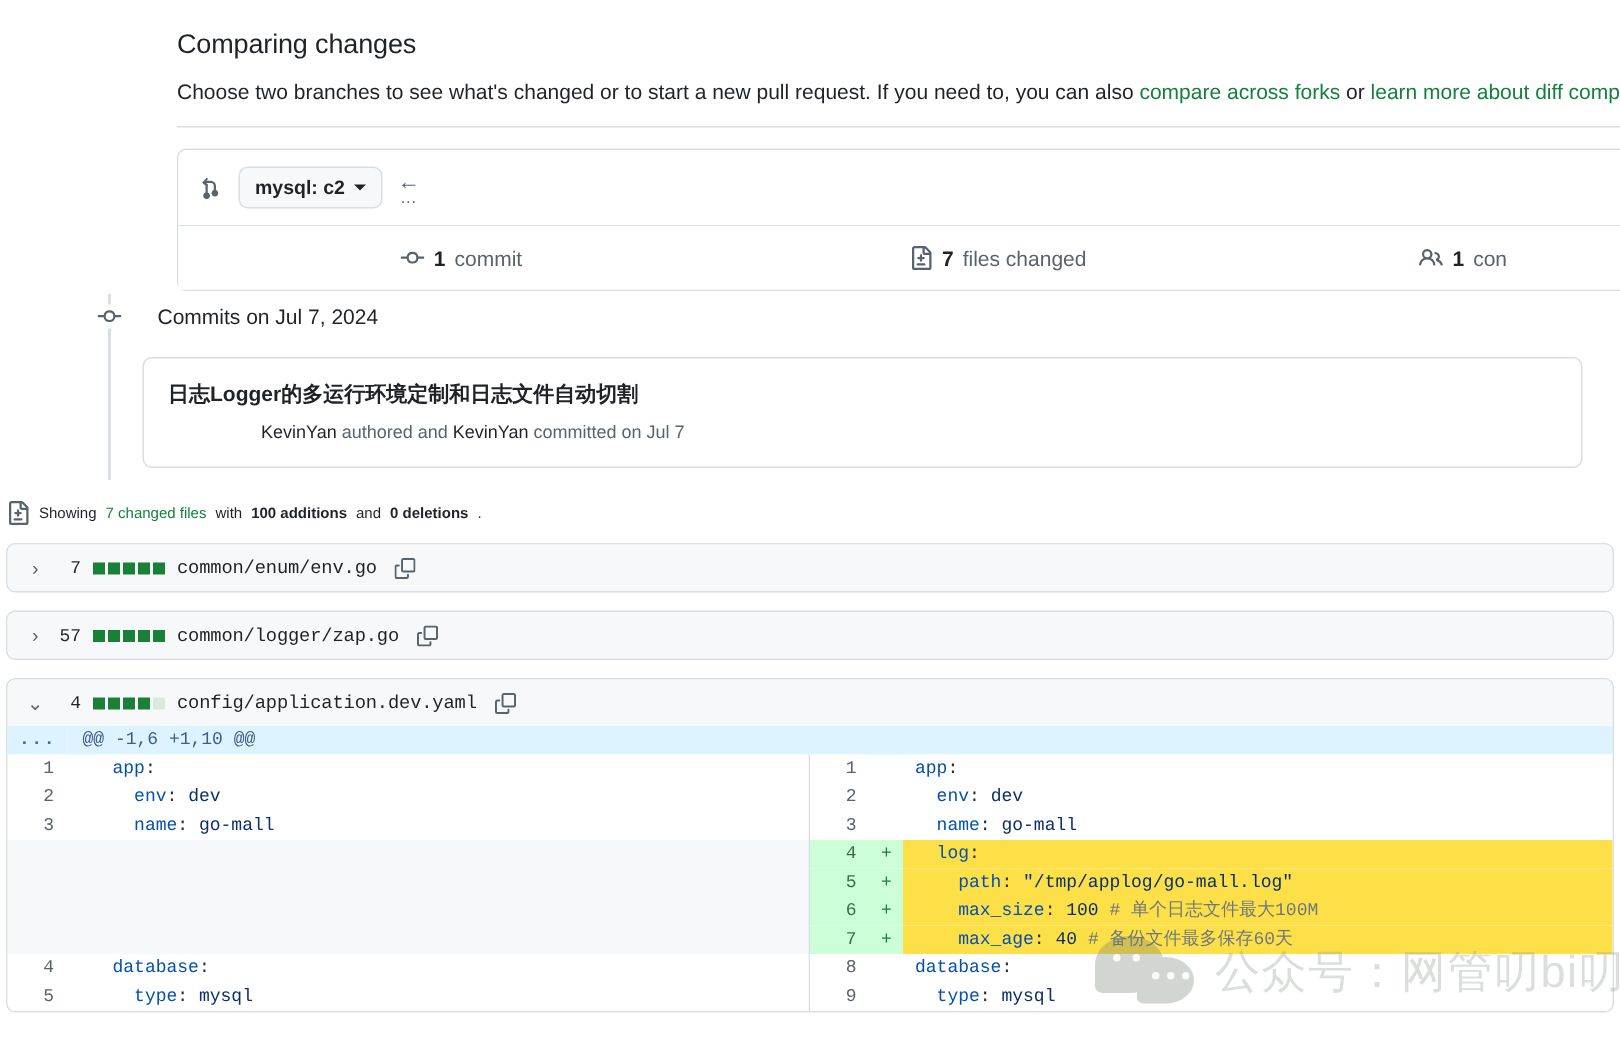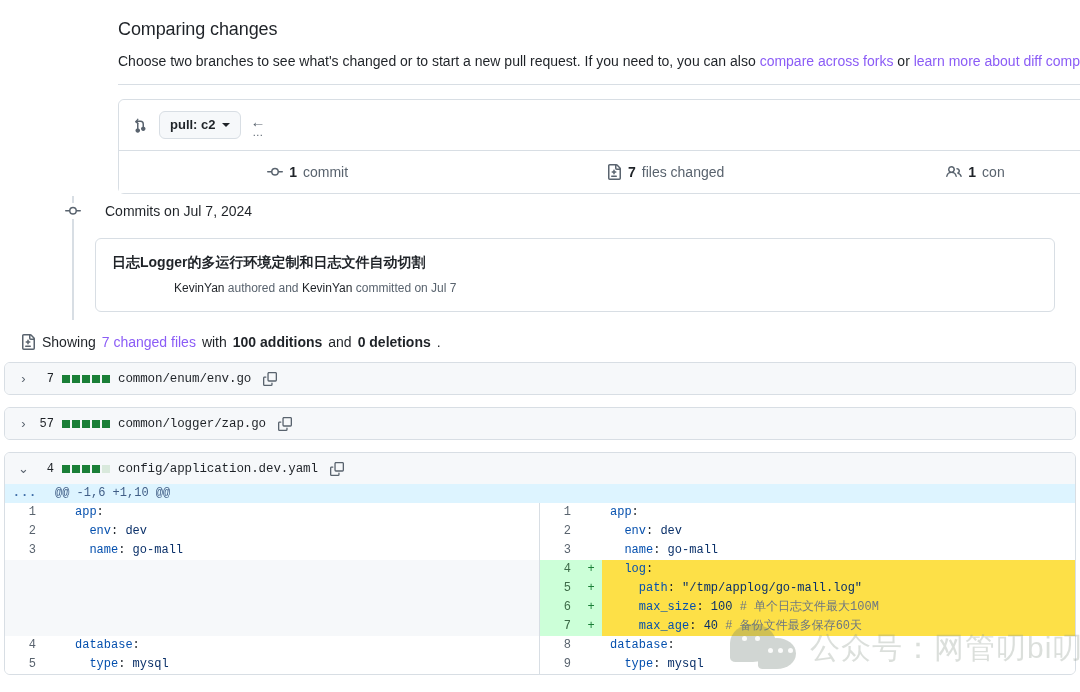--- a/index.html
+++ b/index.html
@@ -17,21 +17,21 @@
   .header-wrap { padding: 14px 0 0 118px; }
   .page-title {
     font-size: 18px; font-weight: 400; line-height: 30px;
     color: #1f2328; letter-spacing: -0.1px;
   }
   .page-sub {
     margin-top: 7px;
     font-size: 14px; line-height: 21px; color: #1f2328;
     white-space: nowrap;
   }
-  .lnk { color: #8b5cf6; text-decoration: none; }
+  .lnk { color: #15803d; text-decoration: none; }
   .header-rule {
     margin: 12px 0 0 118px;
     border-bottom: 1px solid #d8dee4;
     width: 1000px;
   }
 
   
   .compare-shell { padding-left: 118px; padding-top: 14px; }
   .compare-card {
     border: 1px solid #d8dee4;
@@ -116,23 +116,23 @@
   }
   .commit-meta {
     margin-top: 6px; margin-left: 62px;
     font-size: 12px; color: #59636e; line-height: 18px;
   }
   .commit-meta b { color: #1f2328; font-weight: 400; }
 
   
   .showing {
     display: flex; align-items: center; gap: 6px;
-    padding: 0 0 0 20px;
+    padding: 0 0 0 4px;
     margin-top: 22px;
-    font-size: 14px; color: #1f2328;
+    font-size: 10px; color: #1f2328;
     white-space: nowrap;
   }
   .showing b { font-weight: 600; }
 
   
   .files { margin-top: 12px; padding: 0 4px; }
   .file-box {
     border: 1px solid #d8dee4; border-radius: 6px;
     background: #fff; margin-bottom: 12px; overflow: hidden;
   }
@@ -225,21 +225,21 @@
   <div class="compare-shell">
     <div class="compare-card">
 
       <div class="branch-bar">
         <svg class="cmp-icon" viewBox="0 0 16 16" fill="currentColor">
           <path d="M4.75 2a.75.75 0 0 1 .75.75v1.5h1.25a.75.75 0 0 1 0 1.5H5.5v1.5a.75.75 0 0 1-1.5 0V5.75H2.75a.75.75 0 0 1 0-1.5H4V2.75A.75.75 0 0 1 4.75 2Z" opacity="0"></path>
           <path d="M4.75 1.5a.75.75 0 0 1 .53 1.28L4.56 3.5H7.5A3.5 3.5 0 0 1 11 7v2.628a2.251 2.251 0 1 1-1.5 0V7A2 2 0 0 0 7.5 5H4.56l.72.72a.75.75 0 1 1-1.06 1.06L2.22 5.28a.75.75 0 0 1 0-1.06L4.22 2.22a.75.75 0 0 1 .53-.72Z"></path>
           <path d="M11.25 11a.75.75 0 1 0 0 1.5.75.75 0 0 0 0-1.5ZM4.75 13.5a.75.75 0 1 0 0-1.5.75.75 0 0 0 0 1.5Zm.75-2.122V6.5a.75.75 0 0 0-1.5 0v4.878a2.251 2.251 0 1 0 1.5 0Z"></path>
         </svg>
         <button class="branch-btn">
-          <span>pull: c2</span>
+          <span>mysql: c2</span>
           <span class="caret"></span>
         </button>
         <div class="arrow-col">
           <span class="arrow">←</span>
           <span class="dots">...</span>
         </div>
       </div>
 
       <div class="stats-bar">
         <div class="stat stat-1">

